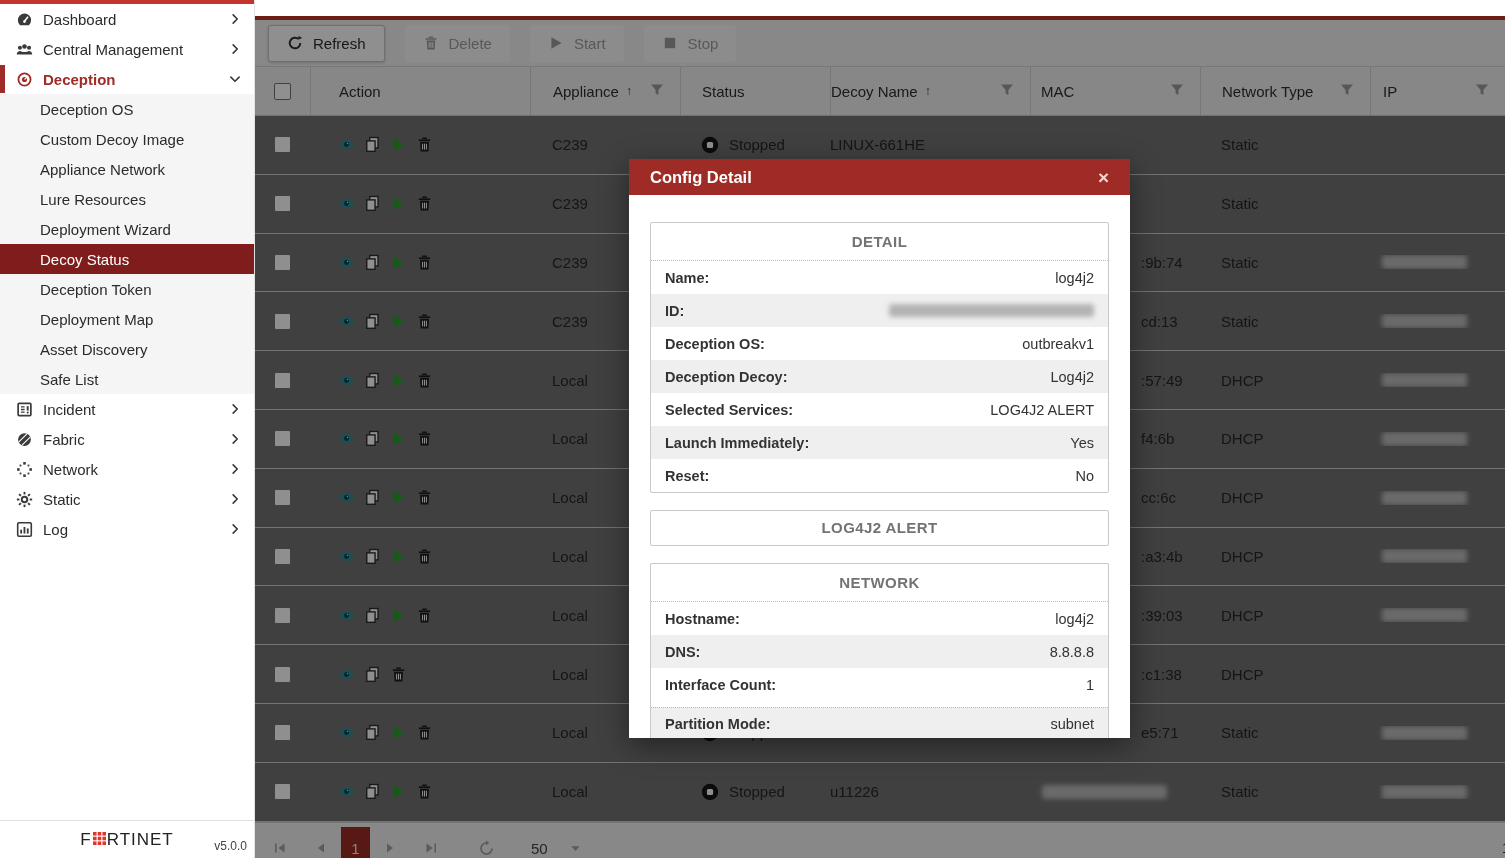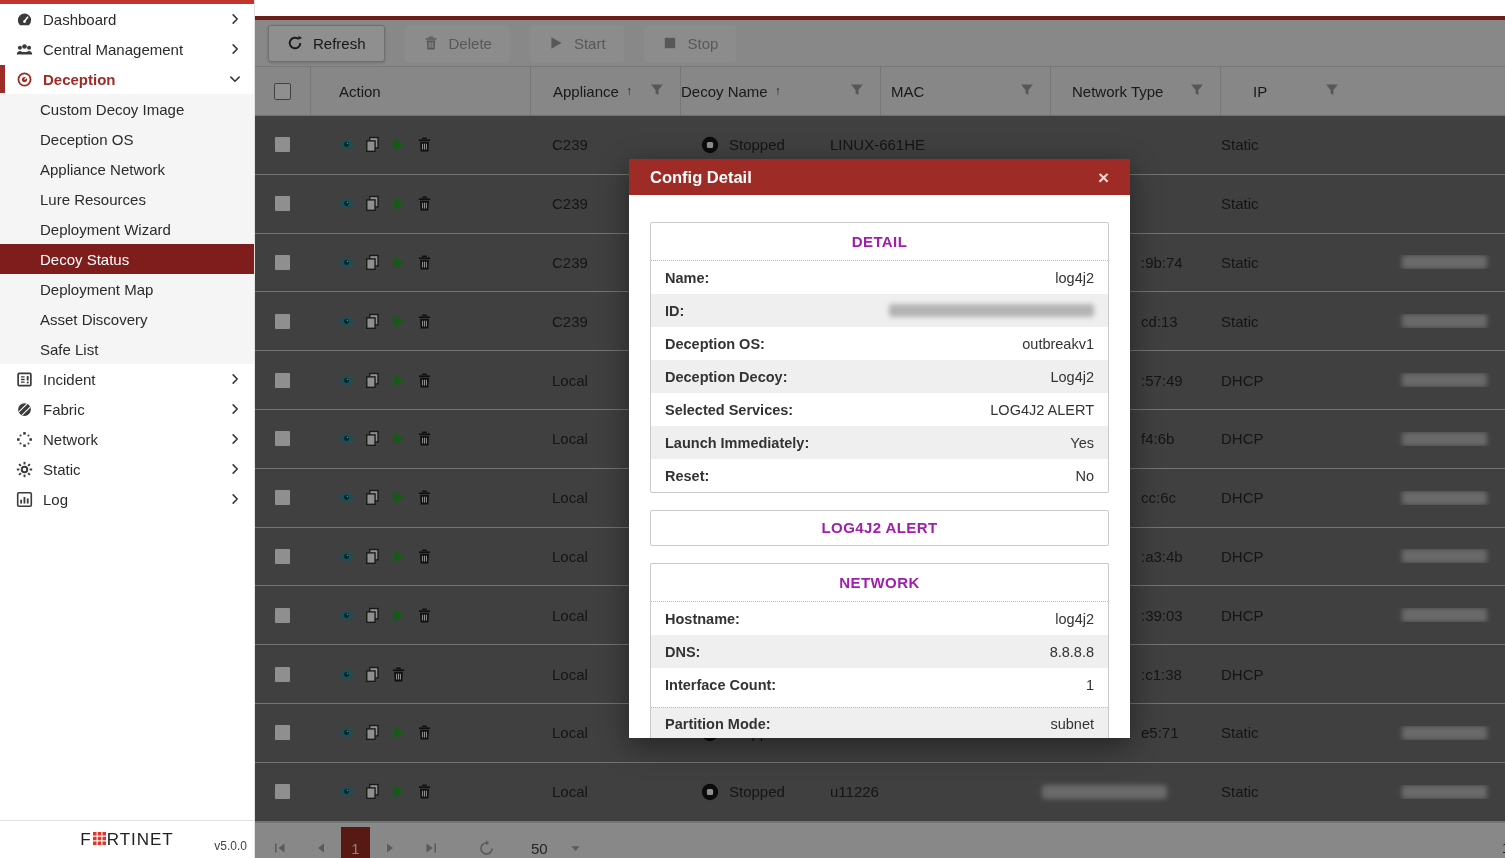--- a/index.html
+++ b/index.html
@@ -48,21 +48,21 @@
   .tbody { position:absolute; top:100px; left:0; right:0; }
   .tr { height:58.8px; display:flex; align-items:center; border-bottom:1px solid #cdcdcd; background:#737373; }
 
   .c-cb { width:55px; display:flex; justify-content:center; }
   .c-action { width:220px; padding-left:28px; }
   .c-appliance { width:150px; padding-left:22px; }
   .c-status { width:150px; padding-left:21px; }
   .c-name { width:200px; }
   .c-mac { width:170px; padding-left:10px; }
   .c-nt { width:170px; padding-left:21px; }
-  .c-ip { width:135px; padding-left:32px; overflow:hidden; }
+  .c-ip { width:135px; padding-left:12px; overflow:hidden; }
 
   .cell { font-size:15px; color:#262626; display:flex; align-items:center; }
   .checkbox { width:17px; height:17px; border:1.5px solid #757575; border-radius:2px; background:#fff; }
   .aicon { width:17px; height:17px; display:inline-flex; margin-right:9px; cursor:pointer; }
   .status-wrap { display:flex; align-items:center; gap:10px; }
   .sicon { width:18px; height:18px; display:inline-flex; }
   .mac-frag { padding-left:101px; }
 
   .blob { background:#bdbdbd; border-radius:3px; filter:blur(2.5px); }
   .ip-blob { width:85px; height:14px; }
@@ -87,21 +87,21 @@
   .overlay { position:absolute; inset:0; background:rgba(0,0,0,0.44); z-index:10; }
   .modal { position:absolute; left:374px; top:143px; width:501px; height:579px; background:#fff;
     z-index:20; overflow:hidden; box-shadow:0 8px 28px rgba(0,0,0,.45); }
   .modal-header { height:36px; background:#9e2b25; color:#fff; display:flex; align-items:center;
     padding:0 21px; font-size:16.5px; font-weight:bold; }
   .modal-close { margin-left:auto; color:#eed6d4; font-size:19px; font-weight:bold; cursor:pointer; line-height:1; }
   .modal-body { padding:0 21px; }
   .card { border:1px solid #c9c9c9; border-radius:2px; margin-top:17px; }
   .card.first { margin-top:27px; }
   .card-title { height:38px; line-height:38px; text-align:center; font-weight:bold; font-size:15px;
-    color:#a21caf; letter-spacing:.4px; }
+    color:#737373; letter-spacing:.4px; }
   .card.has-rows .card-title { border-bottom:1px dotted #b9b9b9; }
   .card.no-rows .card-title { height:34px; line-height:34px; }
   .card.clipped { border-bottom:none; padding-bottom:40px; }
   .mrow { height:33px; display:flex; align-items:center; justify-content:space-between;
     padding:0 14px; font-size:14.5px; color:#333; }
   .mrow.alt { background:#efefef; }
   .mrow.sep { border-top:1px dotted #b9b9b9; margin-top:6px; }
   .mrow .lbl { font-weight:bold; }
 </style>
 </head>
@@ -153,36 +153,39 @@
           </span>
           <span>Deception</span>
           <span class="chev">
             <svg viewBox="0 0 16 16" width="100%" height="100%">
               <path d="M2.5 5.5L8 11l5.5-5.5" fill="none" stroke="#333" stroke-width="2" stroke-linecap="round" stroke-linejoin="round"></path>
             </svg>
           </span>
         </div>
         <div class="submenu">
           <div class="sub-item">
+            <span>Deception OS</span>
+          </div>
+          <div class="sub-item">
             <span>Custom Decoy Image</span>
-          </div>
-          <div class="sub-item">
-            <span>Deception OS</span>
           </div>
           <div class="sub-item">
             <span>Appliance Network</span>
           </div>
           <div class="sub-item">
             <span>Lure Resources</span>
           </div>
           <div class="sub-item">
             <span>Deployment Wizard</span>
           </div>
           <div class="sub-item selected">
             <span>Decoy Status</span>
+          </div>
+          <div class="sub-item">
+            <span>Deception Token</span>
           </div>
           <div class="sub-item">
             <span>Deployment Map</span>
           </div>
           <div class="sub-item">
             <span>Asset Discovery</span>
           </div>
           <div class="sub-item">
             <span>Safe List</span>
           </div>
@@ -354,20 +357,23 @@
         </div>
         <div class="th c-action">
           <span>Action</span>
         </div>
         <div class="th c-appliance">
           <span>Appliance</span>
           <span class="sort">↑</span>
           <span class="funnel"><svg viewBox="0 0 14 14" width="100%" height="100%">
               <path d="M1 1.5h12L8.4 6.9v5.2L5.6 10.5V6.9z" fill="#9c9c9c"></path>
             </svg></span>
+        </div>
+        <div class="th c-status">
+          <span>Status</span>
         </div>
         <div class="th c-name">
           <span>Decoy Name</span>
           <span class="sort">↑</span>
           <span class="funnel"><svg viewBox="0 0 14 14" width="100%" height="100%">
               <path d="M1 1.5h12L8.4 6.9v5.2L5.6 10.5V6.9z" fill="#9c9c9c"></path>
             </svg></span>
         </div>
         <div class="th c-mac">
           <span>MAC</span>

